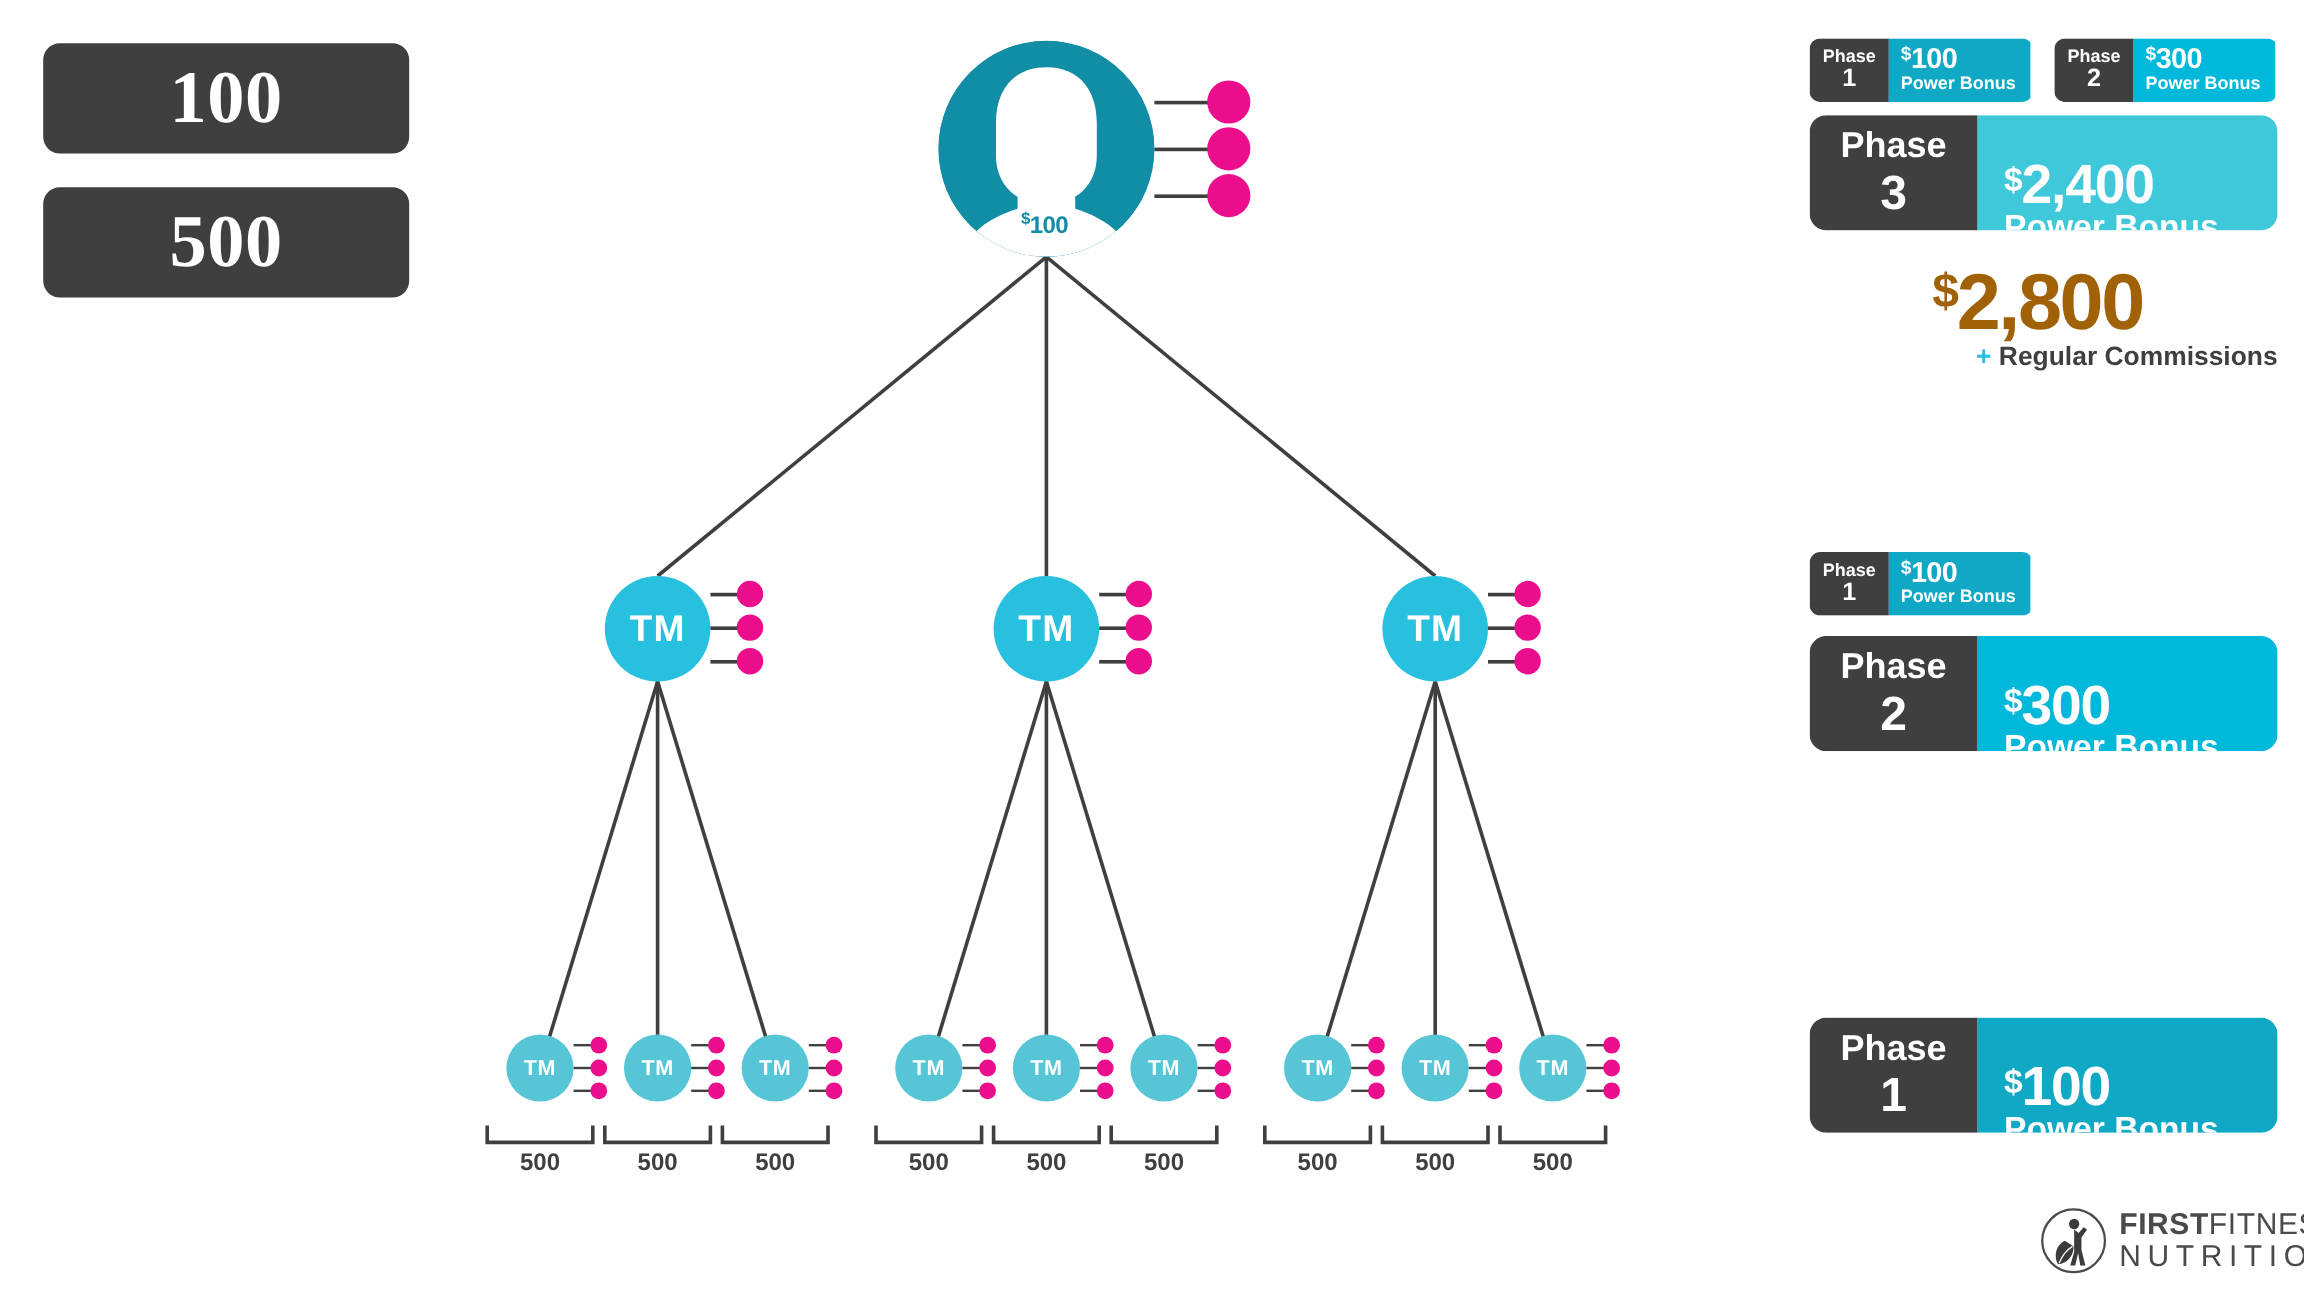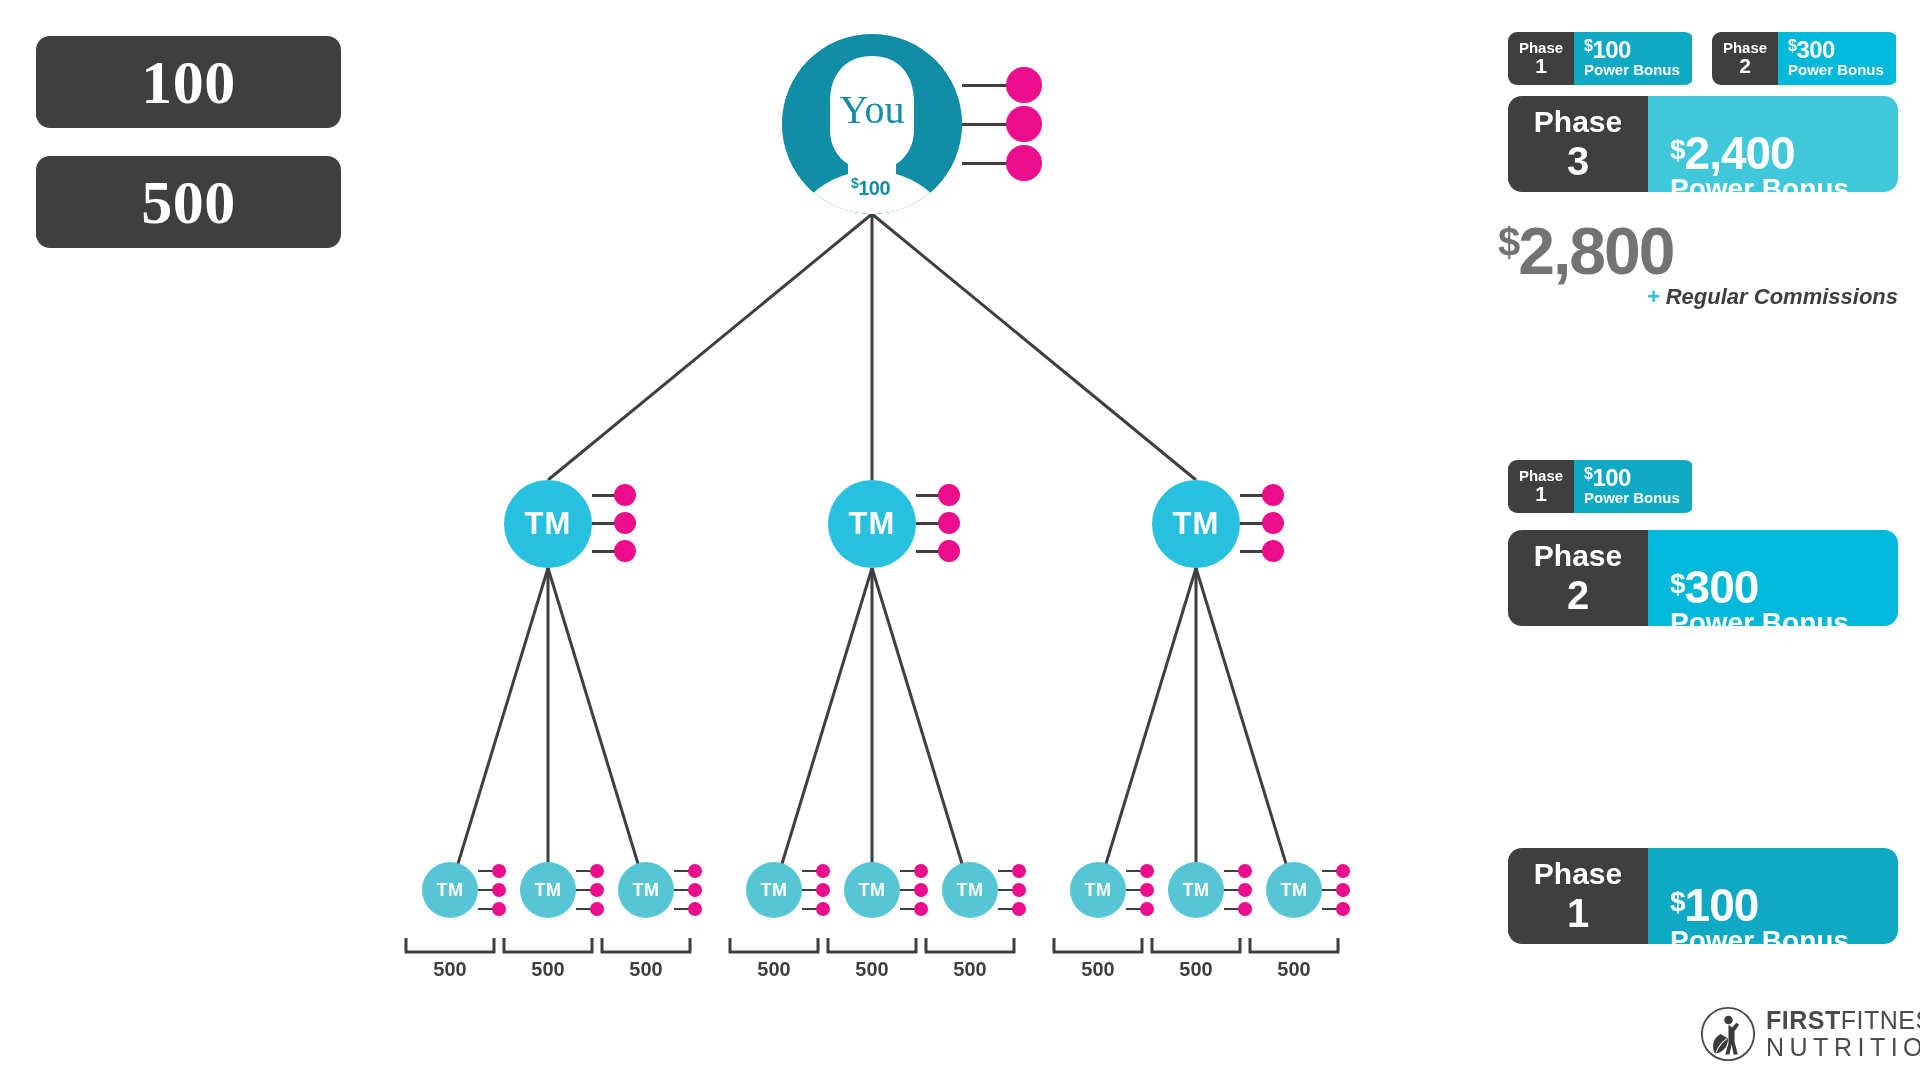--- a/index.html
+++ b/index.html
@@ -87,26 +87,26 @@
   .phase-big .pb-left .n{font-weight:700;line-height:1;}
   .phase-big .pb-right{
     color:#fff;display:flex;flex-direction:column;justify-content:center;
     flex:1 1 auto;padding-left:22px;
   }
   .phase-big .pb-right .amt{font-weight:700;line-height:0.92;letter-spacing:-1px;margin-top:48px;}
   .phase-big .pb-right .amt .cur{vertical-align:0.35em;}
   .phase-big .pb-right .pb{font-weight:700;line-height:1.05;}
 
   .total-amt{
-    position:absolute;color:#737373;font-weight:700;
-    font-size:66px;letter-spacing:-2px;line-height:1;text-align:left;
+    position:absolute;color:#a16207;font-weight:700;
+    font-size:66px;letter-spacing:-2px;line-height:1;text-align:center;
   }
   .total-amt .cur{font-size:40px;vertical-align:18px;}
   .total-sub{
-    position:absolute;font-weight:700;font-size:22px;color:#403f3f;text-align:right;font-style:italic;
+    position:absolute;font-weight:700;font-size:22px;color:#403f3f;text-align:right;
   }
   .total-sub .plus{color:#27c0df;}
 
   
   .footnote{
     position:absolute;left:36px;top:1040px;
     font-size:20px;color:#3d3d3d;white-space:nowrap;
   }
   .logo{position:absolute;left:1700px;top:1006px;display:flex;align-items:center;}
   .logo-mark{width:56px;height:56px;flex:0 0 auto;}
@@ -161,21 +161,20 @@
         <path d="M1152,938 L1152,952 L1240,952 L1240,938"></path>
         <path d="M1250,938 L1250,952 L1338,952 L1338,938"></path>
       </g>
     </svg>
 
     <div class="you-node">
       <svg width="180" height="180" viewBox="0 0 180 180">
         <circle cx="90" cy="90" r="90" fill="#128da6"></circle>
         <path d="M90 22 C62 22 48 42 48 68 L48 96 C48 112 56 124 66 130 L66 140 C40 148 24 162 18 180 L162 180 C156 162 140 148 114 140 L114 130 C124 124 132 112 132 96 L132 68 C132 42 118 22 90 22 Z" fill="#ffffff"></path>
       </svg>
-      <div class="you-label">You</div>
       <div class="you-amt">
         <span class="cur">$</span><span>100</span><span class="boxico">
           <svg width="18" height="18" viewBox="0 0 18 18">
             <path d="M2 7 L9 4.2 L16 7 L9 9.8 Z" fill="#128da6"></path>
             <path d="M2 7 L2 13 L9 15.8 L9 9.8 Z" fill="#128da6" opacity="0.85"></path>
             <path d="M16 7 L16 13 L9 15.8 L9 9.8 Z" fill="#128da6" opacity="0.6"></path>
             <path d="M9 1 L9 3.2 M6.2 1.9 L7 3.6 M11.8 1.9 L11 3.6" stroke="#128da6" stroke-width="1.1" stroke-linecap="round"></path>
           </svg>
         </span>
       </div>

